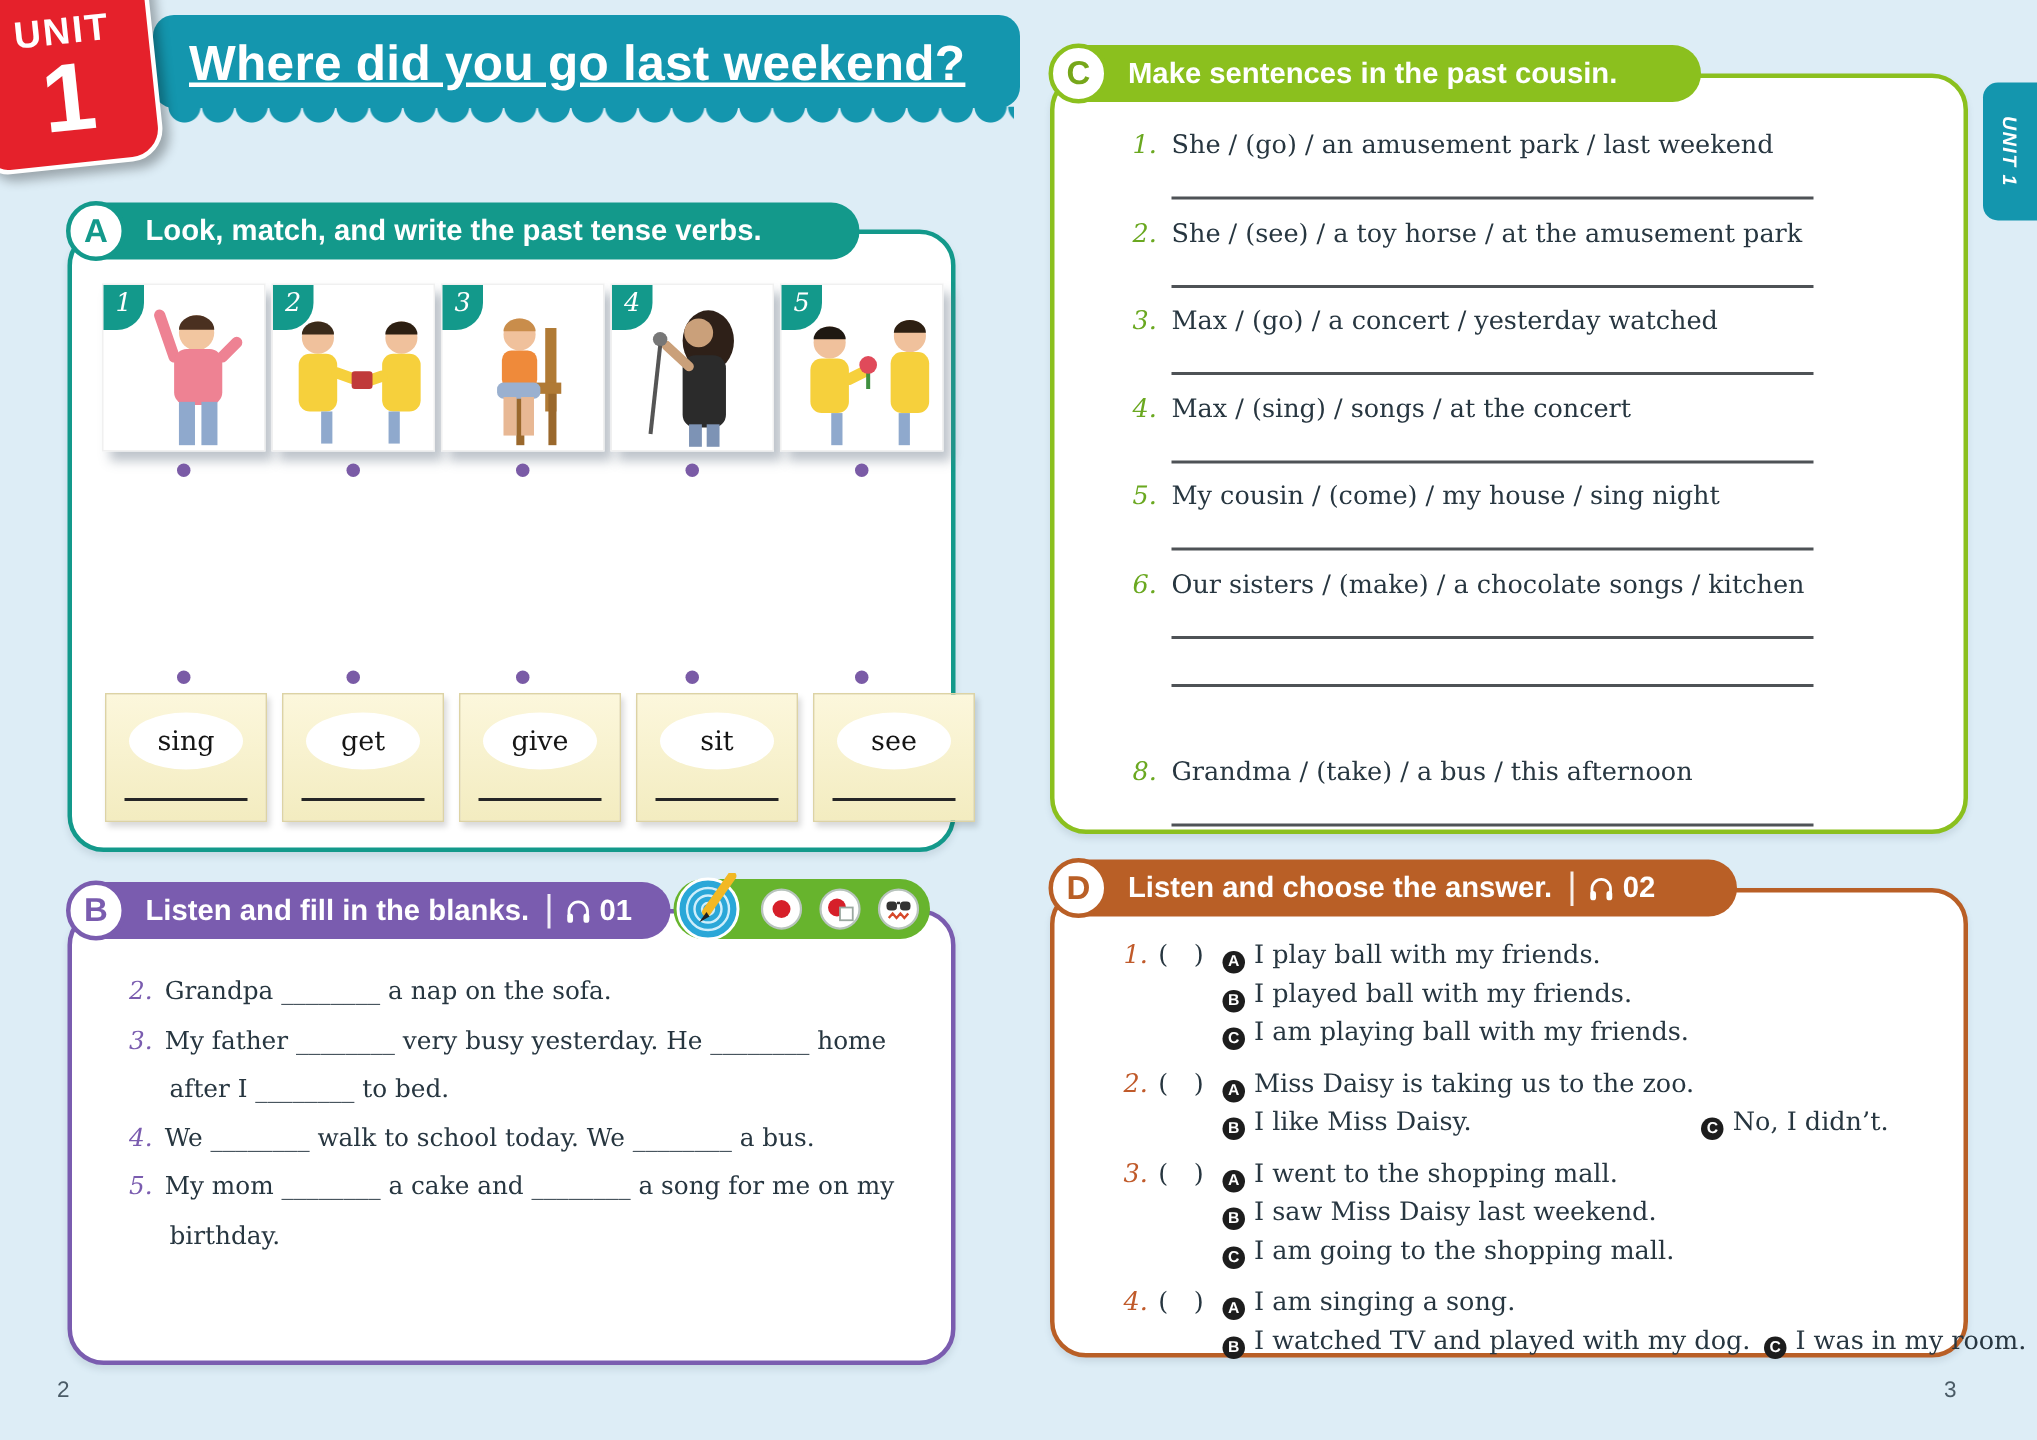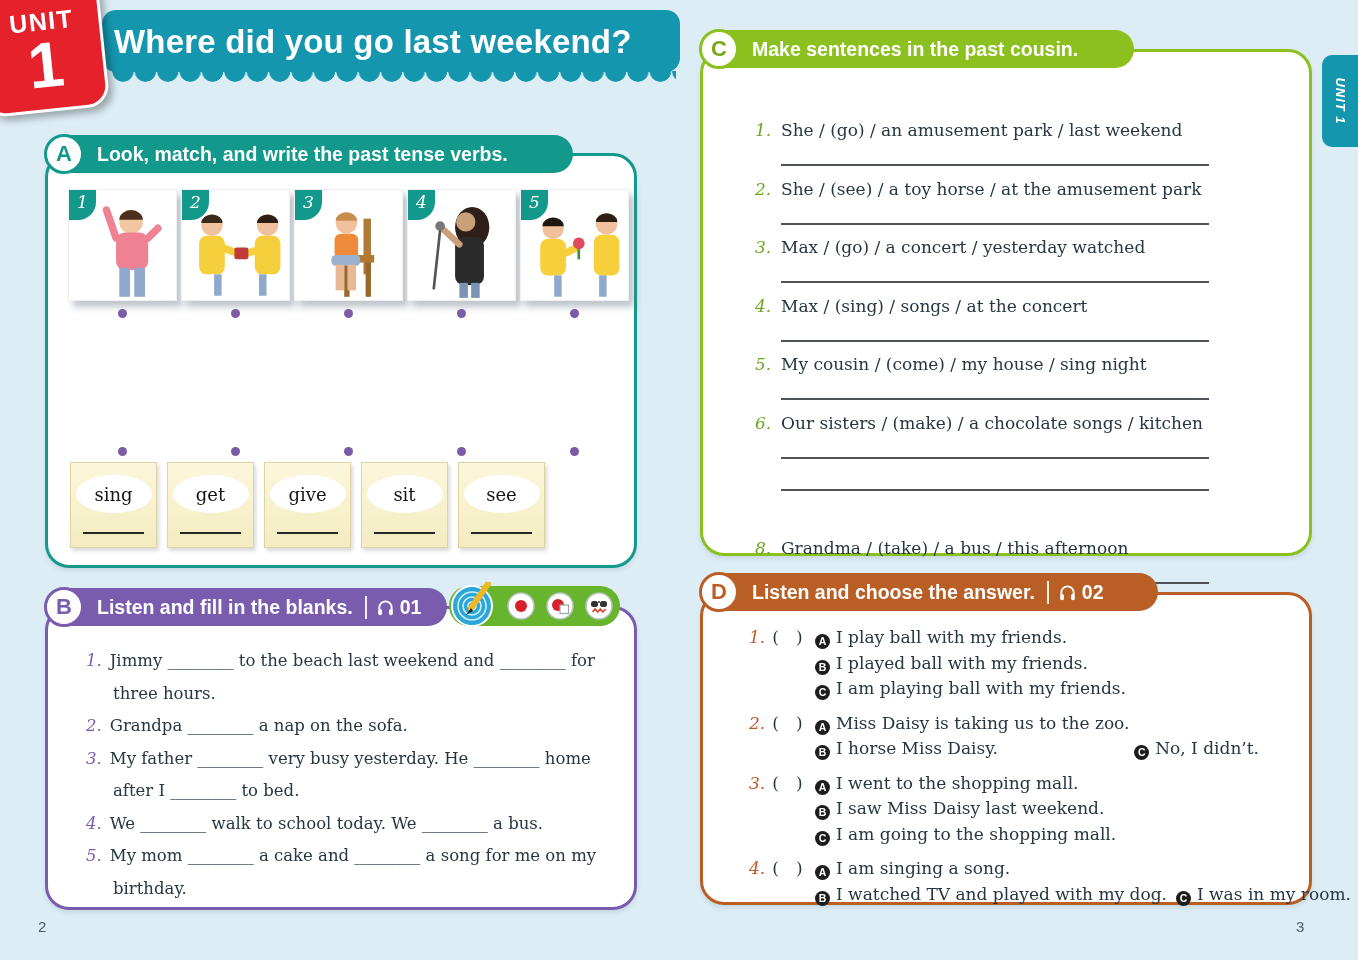--- a/index.html
+++ b/index.html
@@ -13,21 +13,21 @@
   
   .banner {
     position:absolute; left:102px; top:10px; width:578px; height:62px;
     background:#1496ae; border-radius:14px;
   }
   .banner::after{
     content:""; position:absolute; left:10px; right:4px; bottom:-10px; height:11px;
     background-image:radial-gradient(circle at 11px 0px, #1496ae 10.4px, rgba(20,150,174,0) 11px);
     background-size:22.4px 11px; background-repeat:repeat-x;
   }
-  .banner h1 { color:#fff; font-size:33px; font-weight:bold; line-height:64px; padding-left:12px; letter-spacing:.2px;}
+  .banner h1 { color:#fff; font-size:33px; font-weight:bold; line-height:64px; padding-left:24px; letter-spacing:.2px;text-decoration:underline;}
   .unit-badge{
     position:absolute; left:-16px; top:-18px; width:120px; height:130px;
     background:#e5212b; border:3px solid #fff; border-radius:6px 6px 22px 16px;
     transform:rotate(-6deg); box-shadow:4px 5px 7px rgba(0,0,0,.3);
     color:#fff; text-align:center; padding-top:22px;
   }
   .unit-label{ font-size:25px; font-weight:bold; letter-spacing:1.5px; }
   .unit-number{ font-size:64px; font-weight:bold; line-height:58px; }
   .side-tab{
     position:absolute; left:1322px; top:55px; width:36px; height:92px;
@@ -77,21 +77,21 @@
     font-family:"DejaVu Serif", serif; font-style:italic; font-size:17px;
     display:flex; justify-content:center; line-height:25px;
   }
   .photo-art{ position:absolute; inset:0; width:100%; height:100%; }
   .dots-row{ position:absolute; left:20px; display:flex; gap:4px; }
   .dots-top{ top:153px; } .dots-bottom{ top:291px; }
   .dot-cell{ width:109px; display:flex; justify-content:center; }
   .match-dot{ width:9px; height:9px; border-radius:50%; background:#7a5ba6; }
   .word-row{ position:absolute; left:22px; top:306px; display:flex; gap:10px; }
   .word-card{
-    position:relative; width:87px; height:86px;
+    position:relative; width:108px; height:86px;
     background:linear-gradient(#fcf7dc,#f3ecc0);
     border:1px solid #ddd3a4; box-shadow:2px 3px 4px rgba(0,0,0,.15);padding-left:23px;
   }
   .word-oval{
     position:absolute; left:50%; top:12px; transform:translateX(-50%);
     width:76px; height:38px; background:#fff; border-radius:50%;
     display:flex; align-items:center; justify-content:center;
     font-family:"DejaVu Serif", serif; font-size:18px; color:#151515;
   }
   .write-line{ position:absolute; left:12px; right:12px; bottom:13px; border-top:2px solid #262626; }
@@ -103,21 +103,21 @@
   .tb-icon{ position:absolute; }
   .icon-spiral{ left:1px; top:-4px; }
   .icon-rec{ left:58px; top:6px; } .icon-recstop{ left:97px; top:6px; } .icon-voice{ left:136px; top:6px; }
   .b-items{ position:absolute; left:38px; top:36px; width:532px; list-style:none; }
   .b-item{
     font-family:"DejaVu Serif", serif; font-size:16.5px; color:#273640;
     line-height:32.5px; padding-left:27px; text-indent:-27px;
   }
   .b-num{ font-style:italic; color:#7a5caf; padding-right:8px; }
   
-  .c-items{ position:absolute; left:52px; top:32px; width:530px; list-style:none;margin-top:33px; }
+  .c-items{ position:absolute; left:52px; top:32px; width:530px; list-style:none; }
   .c-item{ height:58.5px; }
   .c-text{ font-family:"DejaVu Serif", serif; font-size:17px; color:#273640; line-height:26px; }
   .c-num{ font-style:italic; color:#6aa820; display:inline-block; width:26px; }
   .c-answer{ margin:8px 0 0 26px; width:428px; height:15px; border-bottom:2px solid #4e5256; }
   
   .d-items{ position:absolute; left:46px; top:30px; width:552px; list-style:none; }
   .d-item{ display:flex; margin-bottom:9px; font-family:"DejaVu Serif", serif; color:#273640; }
   .d-head{ flex:0 0 66px; font-size:17px; line-height:25.5px; }
   .d-num{ font-style:italic; color:#c05a2a; }
   .d-parens{ margin-left:7px; }
@@ -330,21 +330,20 @@
       <circle cx="14" cy="14" r="13" fill="#fff" stroke="#b8c4bd" stroke-width="1.5"></circle>
       <rect x="6" y="9" width="7" height="6" rx="2.5" fill="#333"></rect>
       <rect x="15" y="9" width="7" height="6" rx="2.5" fill="#333"></rect>
       <path d="M13 10 h2" stroke="#333" stroke-width="1.6"></path>
       <path d="M7.5 20 l2.6-3 2.6 3 2.6-3 2.6 3 2.6-3" fill="none" stroke="#d6482a" stroke-width="1.6"></path>
     </svg>
   </span>
 </div>
 <section class="panel panel-b">
   <ol class="b-items">
-  <li class="b-item"><span class="b-num">1.</span><span>Jimmy ________ to the beach last weekend and ________ for three hours.</span></li>
 
   <li class="b-item"><span class="b-num">2.</span><span>Grandpa ________ a nap on the sofa.</span></li>
 
   <li class="b-item"><span class="b-num">3.</span><span>My father ________ very busy yesterday. He ________ home after I ________ to bed.</span></li>
 
   <li class="b-item"><span class="b-num">4.</span><span>We ________ walk to school today. We ________ a bus.</span></li>
 
   <li class="b-item"><span class="b-num">5.</span><span>My mom ________ a cake and ________ a song for me on my birthday.</span></li>
 </ol>
 </section>
@@ -440,21 +439,21 @@
     <div class="d-lines">
           <div class="d-line">
   <span class="d-opt">
               <span class="opt-letter">A</span>
               <span>Miss Daisy is taking us to the zoo.</span>
             </span>
 </div>
           <div class="d-line spread">
   <span class="d-opt">
               <span class="opt-letter">B</span>
-              <span>I horse Miss Daisy.</span>
+              <span>I like Miss Daisy.</span>
             </span>
 
   <span class="d-opt">
               <span class="opt-letter">C</span>
               <span>No, I didn’t.</span>
             </span>
 </div>
         </div>
   </li>
 

